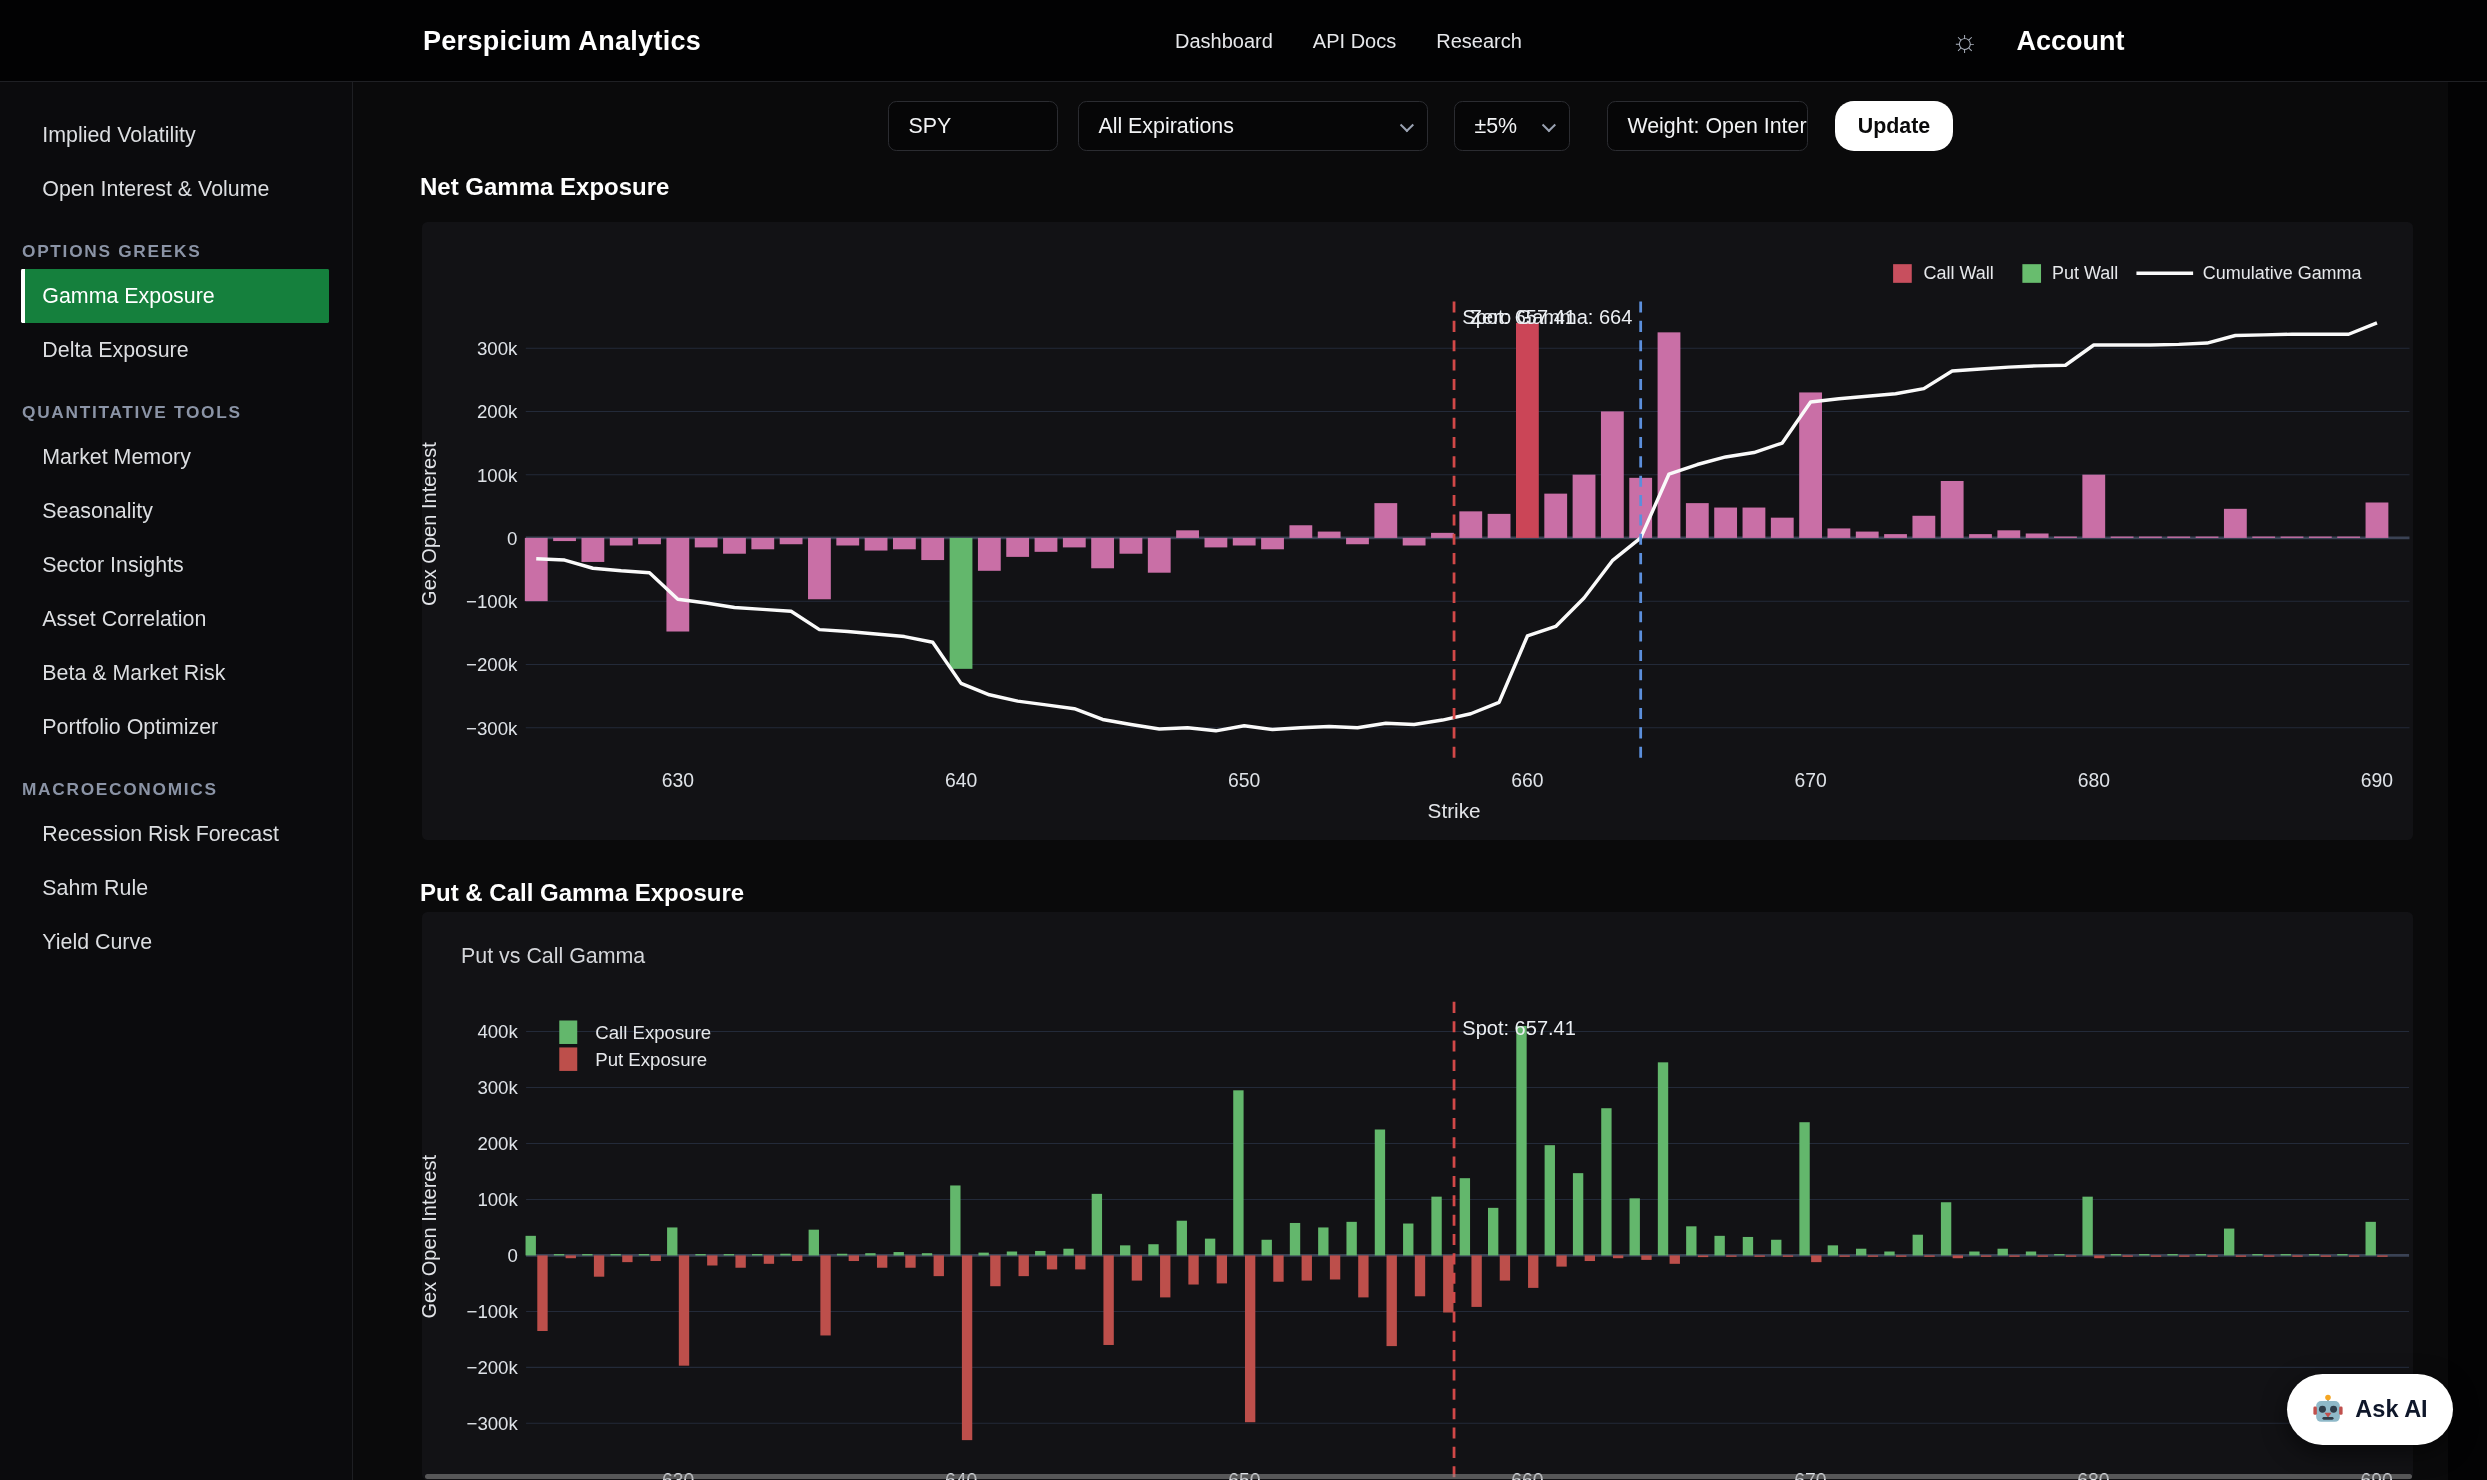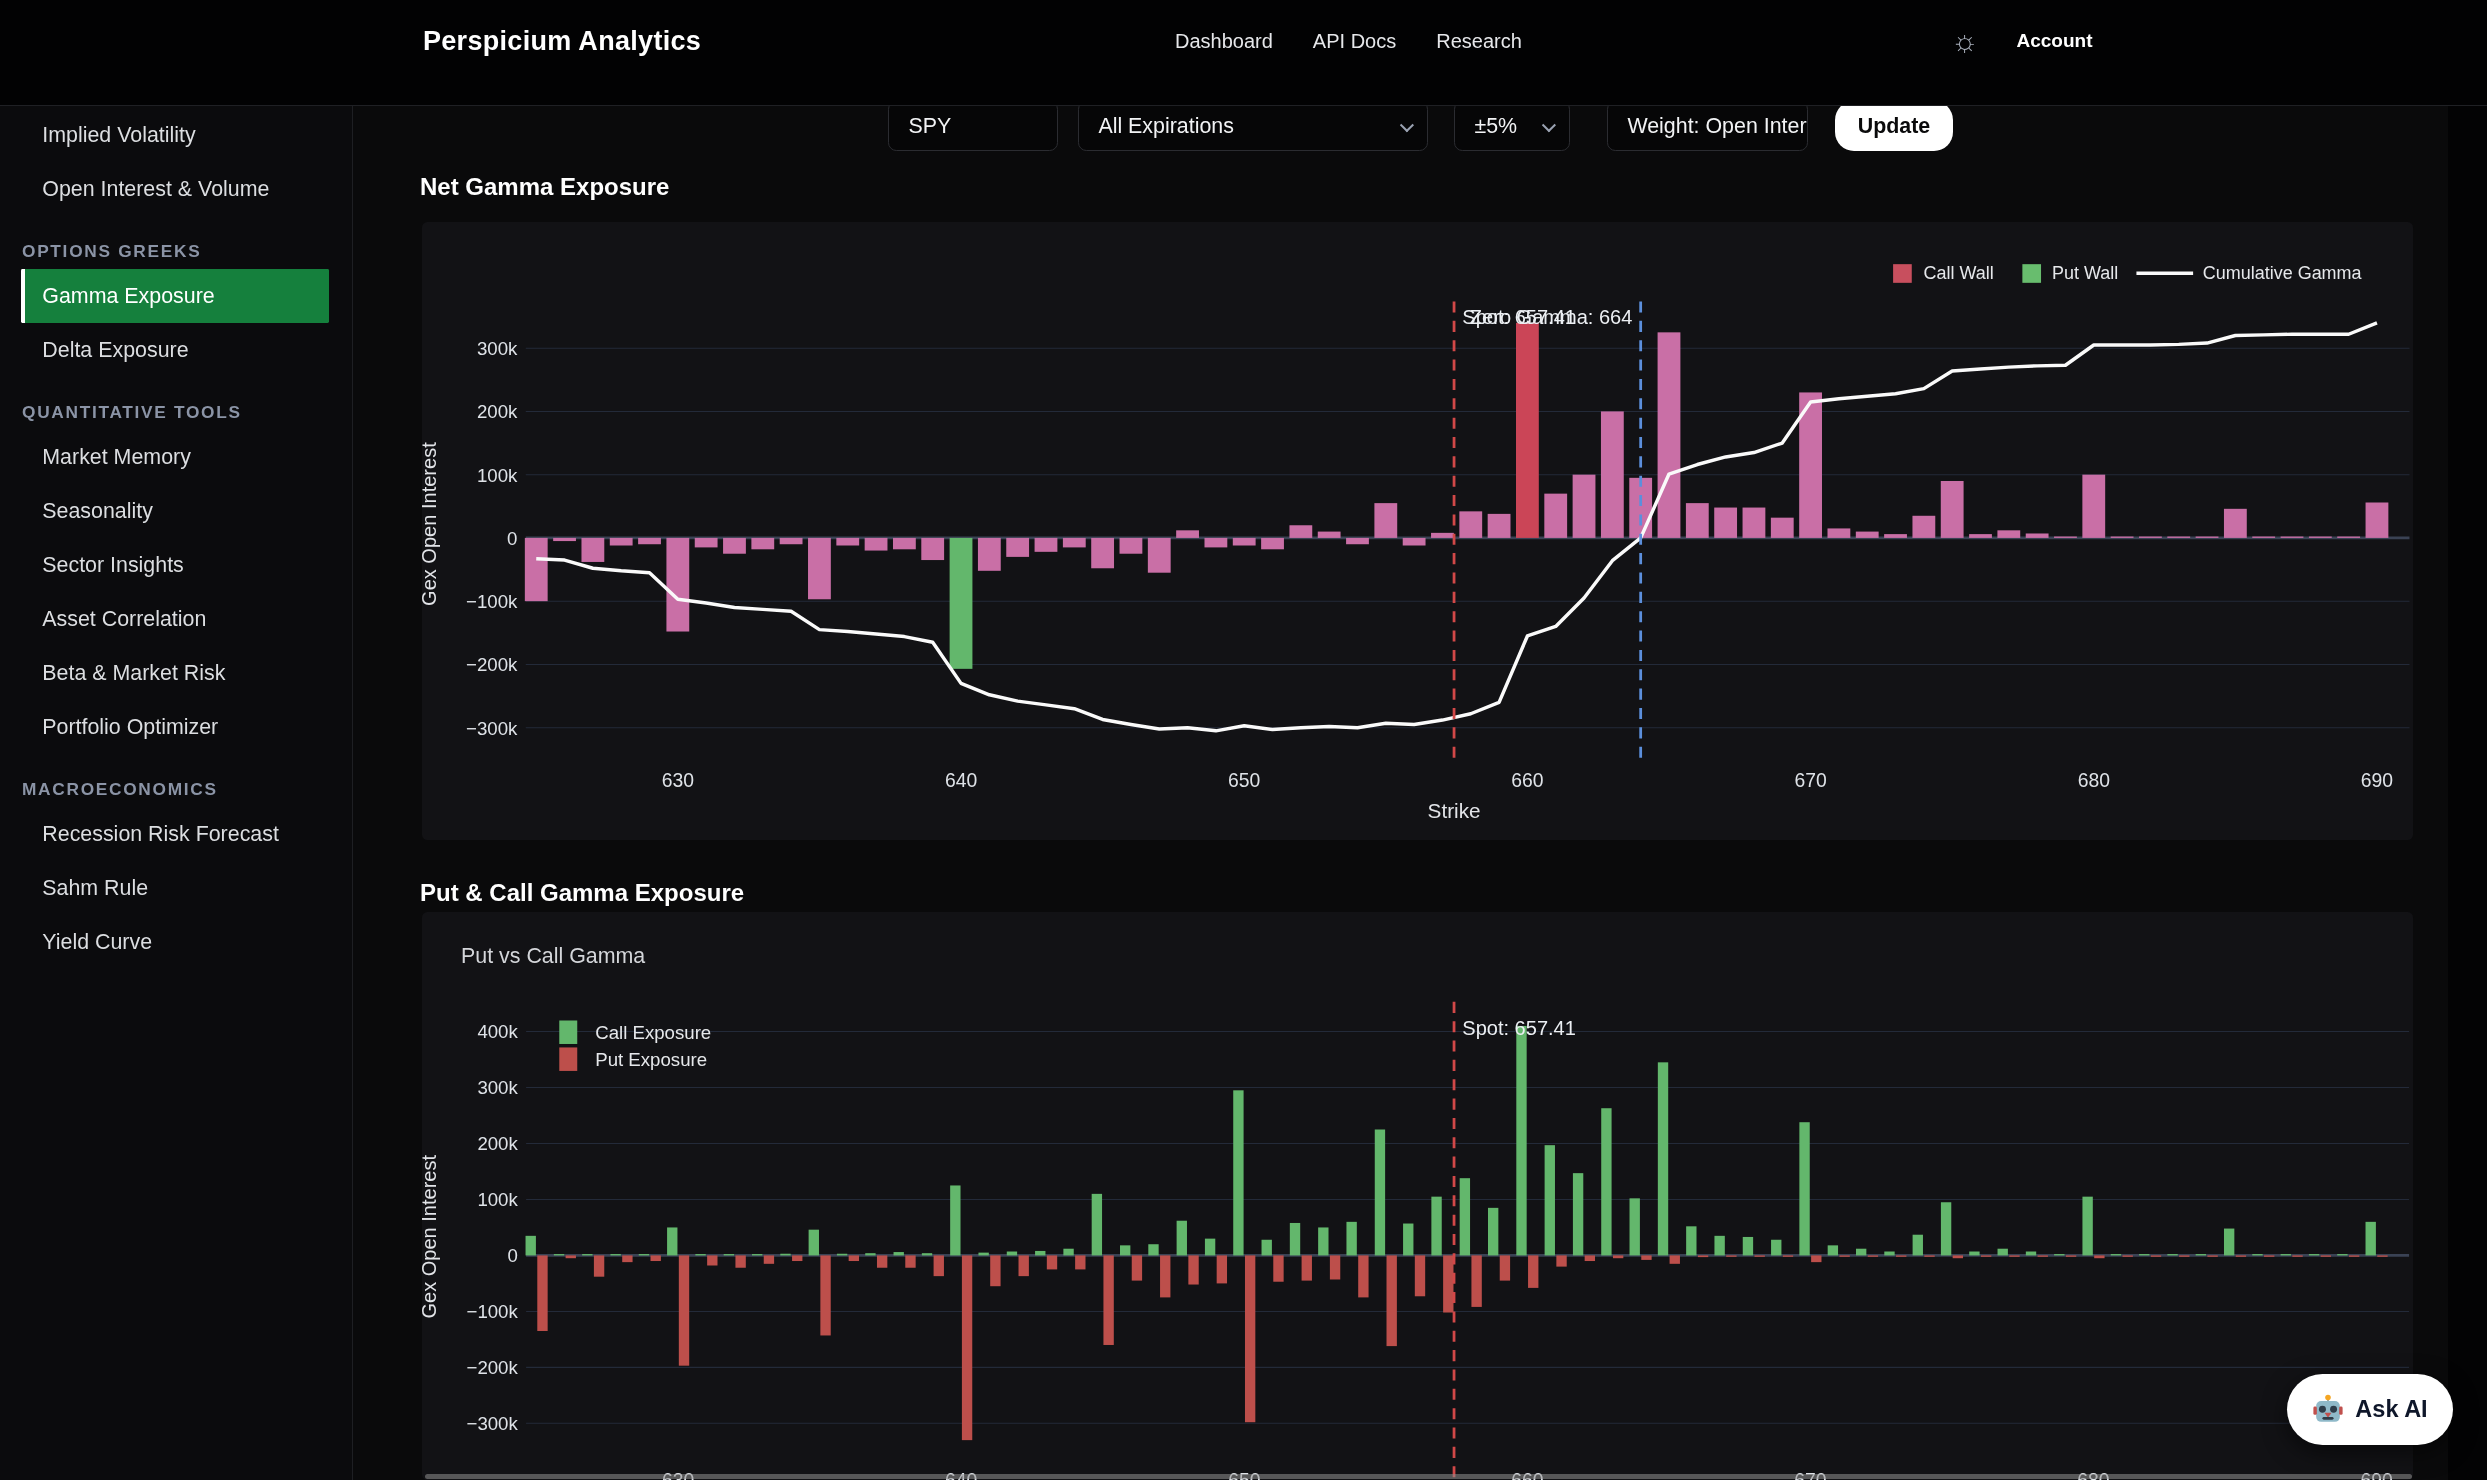--- a/index.html
+++ b/index.html
@@ -4,29 +4,29 @@
 <style>
   * { margin:0; padding:0; box-sizing:border-box; }
   html,body { background:#0a0a0b; }
   body {
     position:relative; width:2487px; height:1481px; overflow:hidden;
     font-family:"Liberation Sans", sans-serif; color:#e8e8ea;
   }
   svg { font-family:"Liberation Sans", sans-serif; }
 
   
-  .topnav { position:absolute; left:0; top:0; width:2487px; height:106px;
+  .topnav { position:absolute; left:0; top:0; width:2487px; height:82px;
     background:#020203; border-bottom:0.7px solid #1f2024; z-index:5; }
   .logo { position:absolute; left:423px; top:0; height:82px; line-height:82px;
     font-size:27px; font-weight:bold; color:#ffffff; letter-spacing:0.3px; }
   .navlinks { position:absolute; left:1175px; top:0; height:82px; display:flex; align-items:center; gap:40px; }
   .navlink { font-size:20px; color:#e6e7ea; cursor:pointer; }
   .nav-right { position:absolute; left:1951px; top:0; height:82px; display:flex; align-items:center; gap:38px; }
   .sun { font-size:30px; color:#aab1bd; cursor:pointer; line-height:1; }
-  .account { font-size:19px; font-weight:bold; color:#fff; cursor:pointer; }
+  .account { font-size:27px; font-weight:bold; color:#fff; cursor:pointer; }
 
   
   .sidebar { position:absolute; left:0; top:82px; bottom:0; width:353px;
     background:#0b0b0d; border-right:0.7px solid #1e1f23; padding-top:26px; }
   .side-item { margin:0 23px 0 21px; padding:14.5px 7px 14.5px 17.3px; font-size:21.4px;
     color:#dcdee1; border-left:4.8px solid transparent; cursor:pointer; border-radius:1.4px; }
   .side-item.active { background:#15803d; border-left:4.8px solid #ffffff; color:#ffffff; }
   .side-header { margin:25px 0 7px 0; padding-left:22px; font-size:17.3px; letter-spacing:1.7px;
     color:#8b94a6; font-weight:bold; }
 

